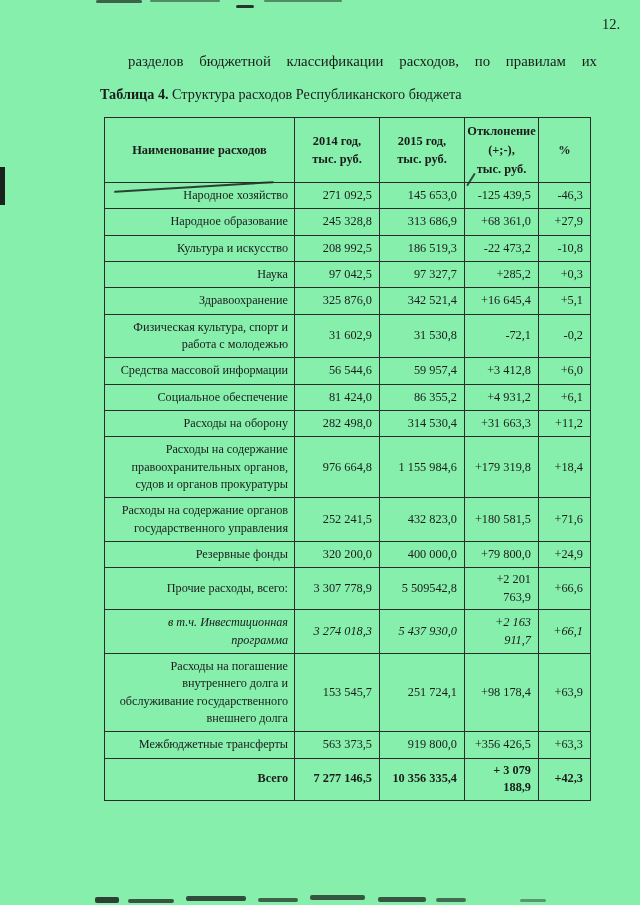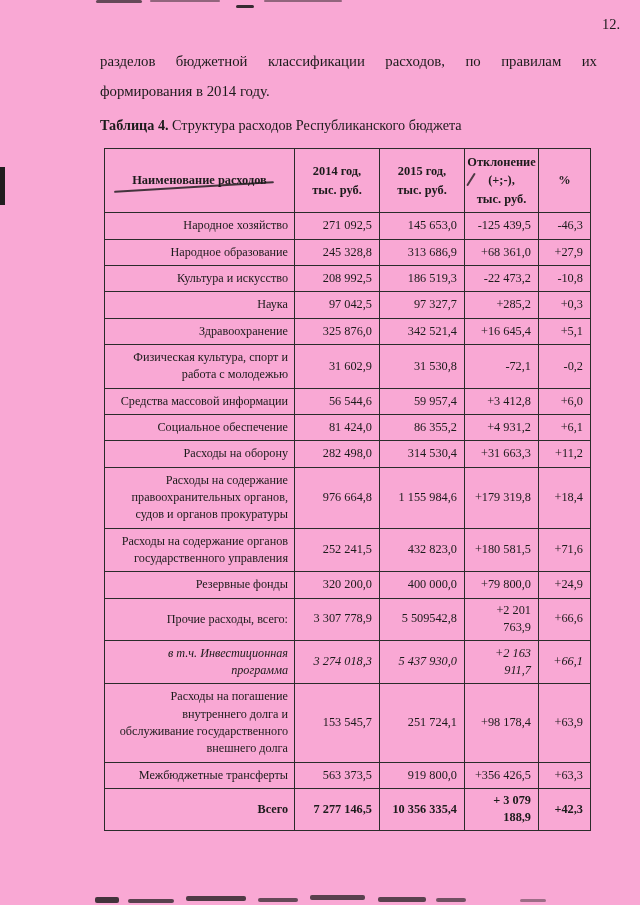--- a/index.html
+++ b/index.html
@@ -3,32 +3,32 @@
 <meta charset="utf-8">
 <style>
   * { margin:0; padding:0; box-sizing:border-box; }
   html, body { background:#ffffff; }
   body {
     width:640px; height:905px;
     font-family:"Liberation Serif", "DejaVu Serif", serif;
   }
   .page {
     position:relative; width:640px; height:905px;
-    background:#f9a8d4; color:#1b1b1b; overflow:hidden;
+    background:#86efac; color:#1b1b1b; overflow:hidden;
   }
   .page-number {
     position:absolute; top:16px; right:20px;
     font-size:14.5px;
   }
   .content {
     position:absolute; left:100px; top:46px; width:497px;
   }
   .para { font-size:14.8px; line-height:2.05; }
   .line { display:block; }
-  .line.just { text-align:justify; text-align-last:justify; }
+  .line.just { text-align:justify; text-align-last:justify;margin-left:28px; }
   .caption { font-size:14.2px; margin-top:10px; }
   .caption b { font-weight:bold; }
 
   table.budget {
     border-collapse:collapse; table-layout:fixed;
     width:486px; margin-top:14px; margin-left:4px;
     font-size:12.3px; border:1.5px solid #242424;
   }
   .budget th, .budget td {
     border:1px solid #2b2b2b; vertical-align:middle;
@@ -65,21 +65,20 @@
   <div class="artifact" style="left:378px; top:897px; width:48px; height:5px; opacity:.7;"></div>
   <div class="artifact" style="left:436px; top:898px; width:30px; height:4px; opacity:.6;"></div>
   <div class="artifact" style="left:520px; top:899px; width:26px; height:3px; opacity:.4;"></div>
 
   <div class="page-number">12.</div>
 
   <div class="content">
 
     <p class="para">
       <span class="line just">разделов бюджетной классификации расходов, по правилам их</span>
-      <span class="line">формирования в 2014 году.</span>
     </p>
 
     <p class="caption"><b>Таблица 4.</b><span> Структура расходов Республиканского бюджета</span></p>
 
     <table class="budget">
       <colgroup>
         <col style="width:190px">
         <col style="width:85px">
         <col style="width:85px">
         <col style="width:74px">

